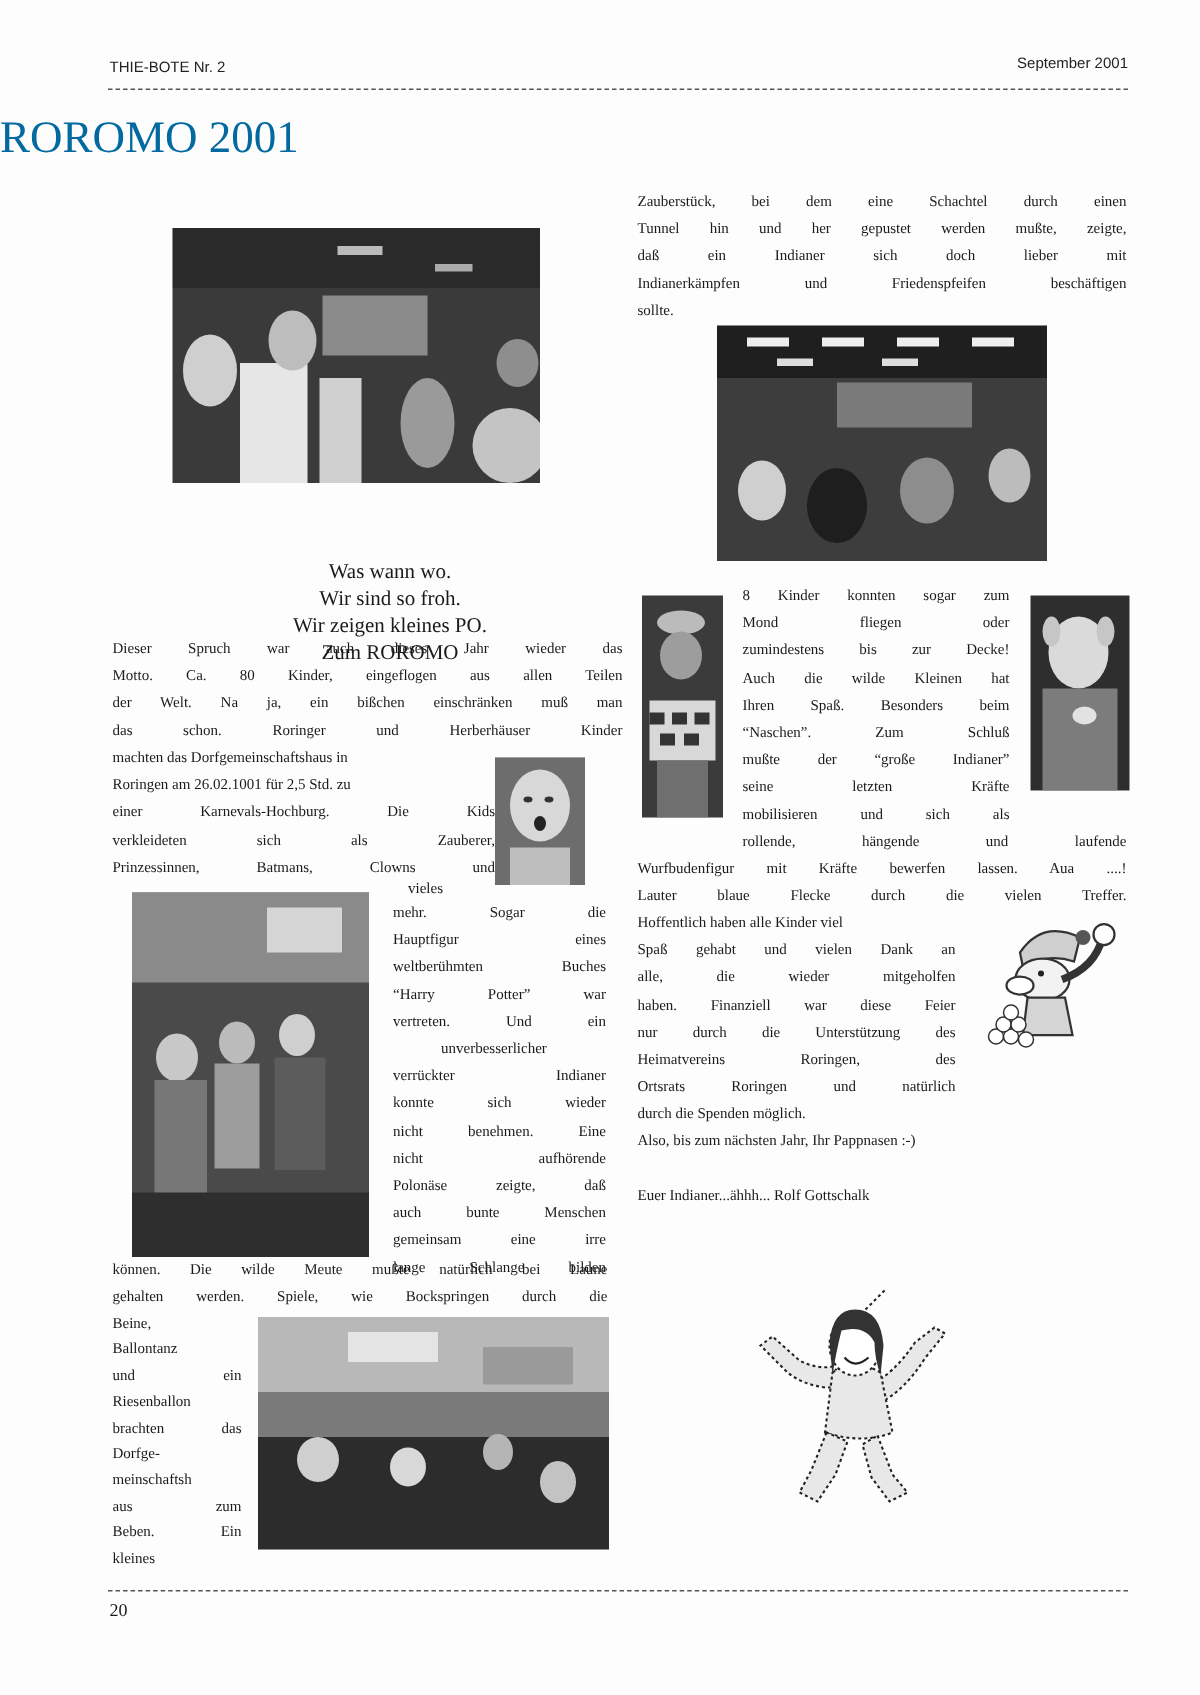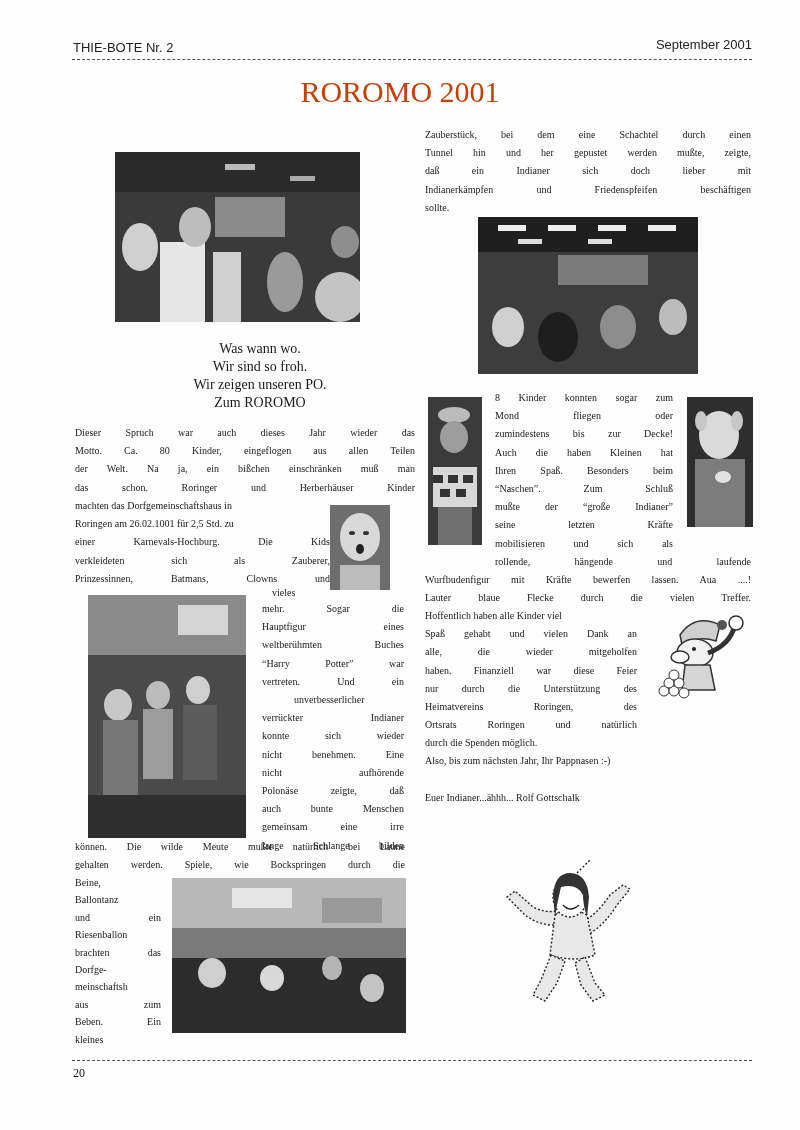--- a/index.html
+++ b/index.html
@@ -1,24 +1,24 @@
 <!DOCTYPE html>
 <html><head>
 <meta charset="utf-8">
 <style>
   html, body { margin:0; padding:0; }
   body { width:800px; height:1130px; background:#fdfdfd; position:relative; overflow:hidden; font-family:"Liberation Serif", serif; color:#1a1a1a; }
   .abs { position:absolute; }
-  .hdr { font-family:"Liberation Sans", sans-serif; font-size:13px; color:#222; }
+  .hdr { font-family:"Liberation Sans", sans-serif; font-size:10px; color:#222; }
   .rule { height:0; border-top:1.5px dashed #555; }
-  .title { font-family:"Liberation Serif", serif; font-size:30px; left:0; width:800px; text-align:center; top:75px; color:#c2410c; }
+  .title { font-family:"Liberation Serif", serif; font-size:30px; left:0; width:800px; top:75px; color:#0369a1; }
   .txt { font-size:10px; line-height:18.2px; text-align:justify; }
   .line { display:block; white-space:nowrap; text-align:justify; text-align-last:justify; }
   .line.last { text-align-last:left; }
-  .center { text-align:center; }
+  .center { text-align:center;margin-top:33px; }
   .photo { background:#555; overflow:hidden; }
   .photo svg { width:100%; height:100%; display:block; }
   .pnum { font-family:Liberation Serif, serif; font-size:12px; }
 </style>
 </head>
 <body>
 
 <div class="abs hdr" style="left:73px; top:40px;">THIE-BOTE  Nr. 2</div>
 <div class="abs hdr" style="right:48px; top:37px;">September 2001</div>
 <div class="abs rule" style="left:72px; width:680px; top:59px;"></div>
@@ -38,21 +38,21 @@
     <rect x="98" y="100" width="28" height="70" fill="#d0d0d0"></rect>
     <ellipse cx="170" cy="130" rx="18" ry="30" fill="#9a9a9a"></ellipse>
     <ellipse cx="225" cy="145" rx="25" ry="25" fill="#c4c4c4"></ellipse>
     <ellipse cx="230" cy="90" rx="14" ry="16" fill="#8e8e8e"></ellipse>
   </svg>
 </div>
 
 <div class="abs center txt" style="left:110px; top:340px; width:300px; font-size:14px; line-height:18px;">
   <div>Was wann wo.</div>
   <div>Wir sind so froh.</div>
-  <div>Wir zeigen unseren PO.</div>
+  <div>Wir zeigen kleines PO.</div>
   <div>Zum ROROMO</div>
 </div>
 
 <div class="abs txt" style="left:75px; top:424px; width:340px;">
   <span class="line">Dieser Spruch war auch dieses Jahr wieder das</span>
   <span class="line">Motto. Ca. 80 Kinder, eingeflogen aus allen Teilen</span>
   <span class="line">der Welt. Na ja, ein bißchen einschränken muß man</span>
   <span class="line">das schon. Roringer und Herberhäuser Kinder</span>
 </div>
 
@@ -178,21 +178,21 @@
     <rect x="12" y="92" width="10" height="8" fill="#333"></rect>
     <rect x="28" y="92" width="10" height="8" fill="#333"></rect>
     <rect x="10" y="110" width="34" height="38" fill="#6f6f6f"></rect>
   </svg>
 </div>
 
 <div class="abs txt" style="left:495px; top:389px; width:178px;">
   <span class="line">8 Kinder konnten sogar zum</span>
   <span class="line">Mond fliegen oder</span>
   <span class="line">zumindestens bis zur Decke!</span>
-  <span class="line">Auch die haben Kleinen hat</span>
+  <span class="line">Auch die wilde Kleinen hat</span>
   <span class="line">Ihren Spaß. Besonders beim</span>
   <span class="line">“Naschen”. Zum Schluß</span>
   <span class="line">mußte der “große Indianer”</span>
   <span class="line">seine letzten Kräfte</span>
   <span class="line">mobilisieren und sich als</span>
 </div>
 <div class="abs txt" style="left:495px; top:553px; width:256px;">
   <span class="line">rollende, hängende und laufende</span>
 </div>
 

